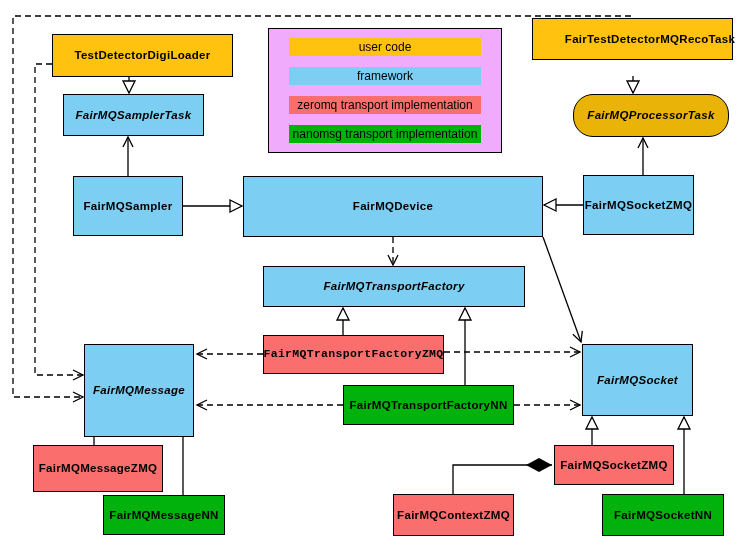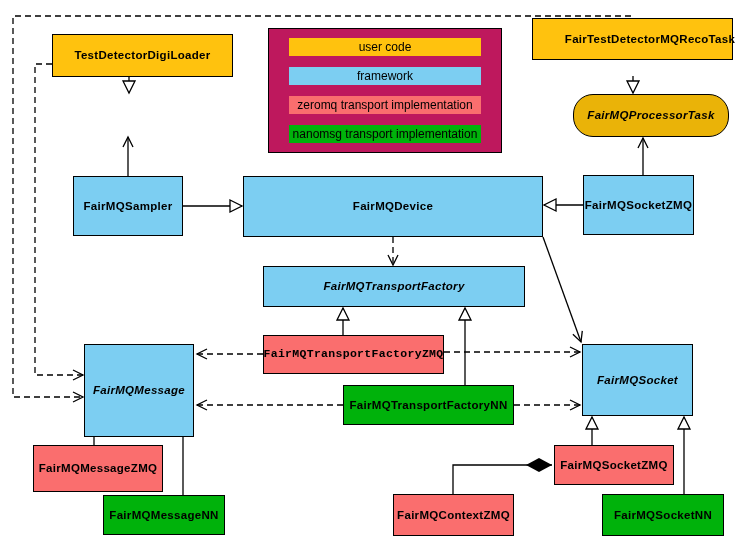--- a/index.html
+++ b/index.html
@@ -10,21 +10,21 @@
   #wires { position:absolute; left:0; top:0; width:748px; height:549px; }
   .edge  { stroke:#000; stroke-width:1.3; fill:none; }
   .dashed{ stroke-dasharray:6 4; }
   .node {
     position:absolute; box-sizing:border-box; border:1.5px solid #000;
     display:flex; align-items:center; justify-content:center; text-align:right;
     font-size:11.5px; font-weight:bold; color:#000; letter-spacing:.3px; line-height:1.1;
   }
   .abstract { font-style:italic; }
   .legend {
-    position:absolute; box-sizing:border-box; border:1.5px solid #000; background:#be185d;
+    position:absolute; box-sizing:border-box; border:1.5px solid #000; background:#f0abfc;
     display:flex; flex-direction:column; justify-content:space-between; padding:9px 20px;
   }
   .legend-strip {
     height:18px; display:flex; align-items:center; justify-content:center;
     font-size:12px; font-weight:normal; color:#000;
   }
 </style>
 </head>
 <body>
 
@@ -73,20 +73,21 @@
     <div class="legend-strip" style="background: rgb(255, 194, 14);">user code</div>
     <div class="legend-strip" style="background: rgb(124, 206, 242);">framework</div>
     <div class="legend-strip" style="background: rgb(250, 110, 110);">zeromq transport implementation</div>
     <div class="legend-strip" style="background: rgb(0, 178, 11);">nanomsg transport implementation</div>
   </div>
 
   <div class="node" style="left: 52px; top: 34px; width: 181px; height: 43px; background: rgb(255, 194, 14);">TestDetectorDigiLoader</div>
 
   <div class="node" style="left: 532px; top: 18px; width: 201px; height: 42px; background: rgb(255, 194, 14); padding-left: 35px;">FairTestDetectorMQRecoTask</div>
 
+  <div class="node abstract" style="left: 63px; top: 94px; width: 141px; height: 42px; background: rgb(124, 206, 242);">FairMQSamplerTask</div>
 
   <div class="node abstract" style="left: 573px; top: 94px; width: 156px; height: 43px; background: #eab308; border-radius: 20px;">FairMQProcessorTask</div>
 
   <div class="node" style="left: 73px; top: 176px; width: 110px; height: 60px; background: rgb(124, 206, 242);">FairMQSampler</div>
 
   <div class="node" style="left: 243px; top: 176px; width: 300px; height: 61px; background: rgb(124, 206, 242);">FairMQDevice</div>
 
   <div class="node" style="left: 583px; top: 175px; width: 111px; height: 60px; background: rgb(124, 206, 242);">FairMQSocketZMQ</div>
 
   <div class="node abstract" style="left: 263px; top: 266px; width: 262px; height: 41px; background: rgb(124, 206, 242);">FairMQTransportFactory</div>

